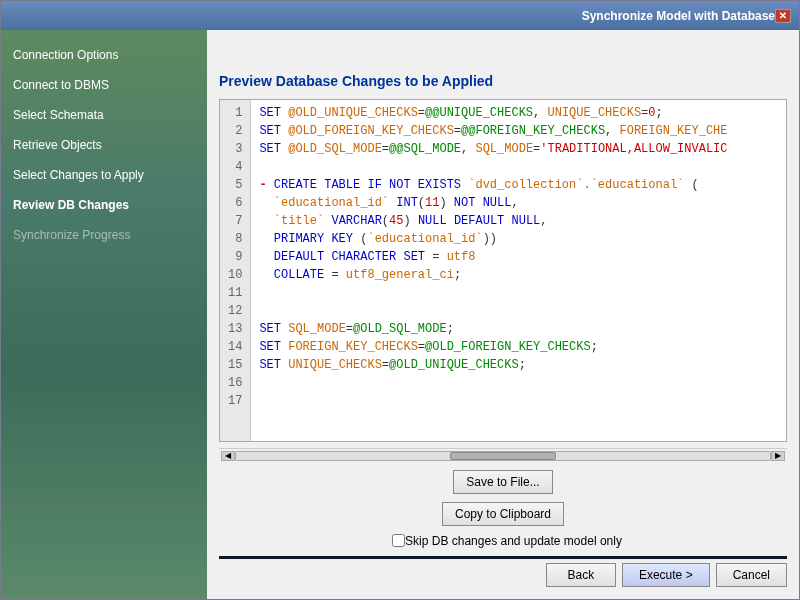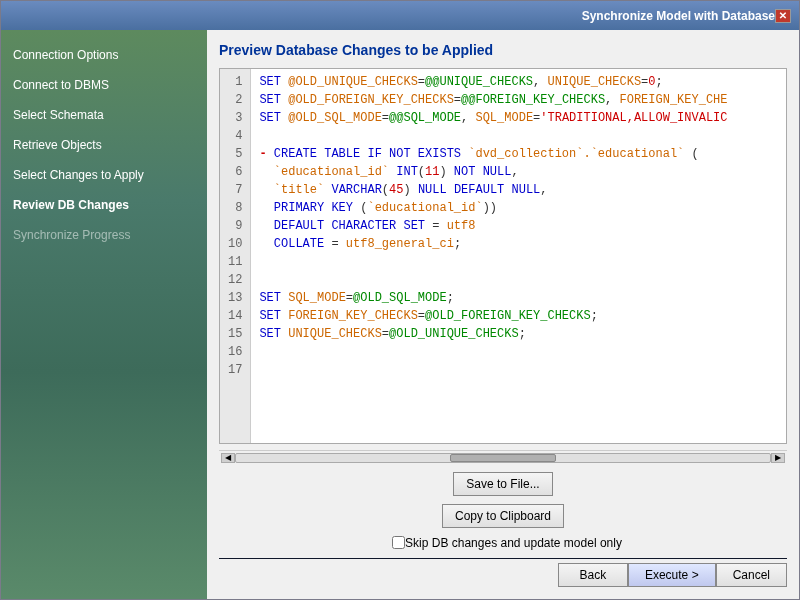--- a/index.html
+++ b/index.html
@@ -77,20 +77,21 @@
       color: rgba(255,255,255,0.5);
       cursor: default;
     }
 
     .main {
       flex: 1;
       display: flex;
       flex-direction: column;
       background: #f0f0f0;
       padding: 12px;
+      margin-top: 31px;
     }
 
     .page-title {
       font-size: 14px;
       font-weight: bold;
       color: #003399;
       margin-bottom: 10px;
     }
 
     .code-area {
@@ -201,22 +202,23 @@
     .checkbox-area {
       display: flex;
       align-items: flex-start;
       font-size: 12px;
       margin-left: 8px;
     }
 
     .footer-buttons {
       display: flex;
       justify-content: flex-end;
+      gap: 6px;
       padding-top: 4px;
-      border-top: 1px solid #0f172a;
+      border-top: 3px solid #0f172a;
     }
 
     .footer-btn {
       padding: 4px 16px;
       font-size: 12px;
       border: 1px solid #888;
       background: linear-gradient(to bottom, #f5f5f5, #e0e0e0);
       cursor: pointer;
       min-width: 70px;
     }

